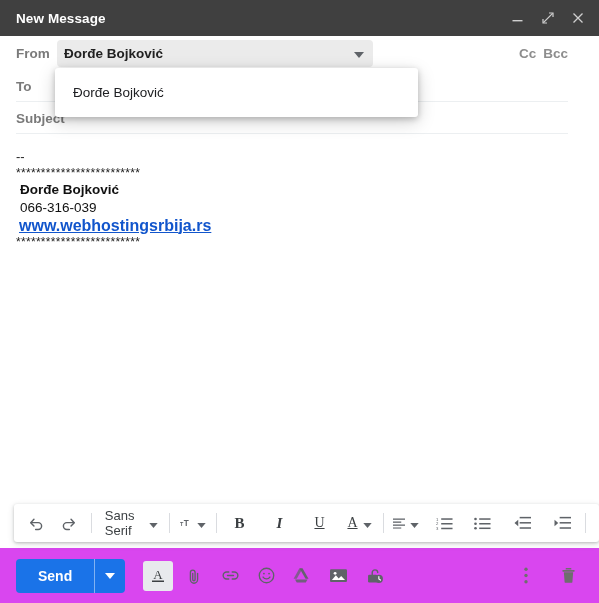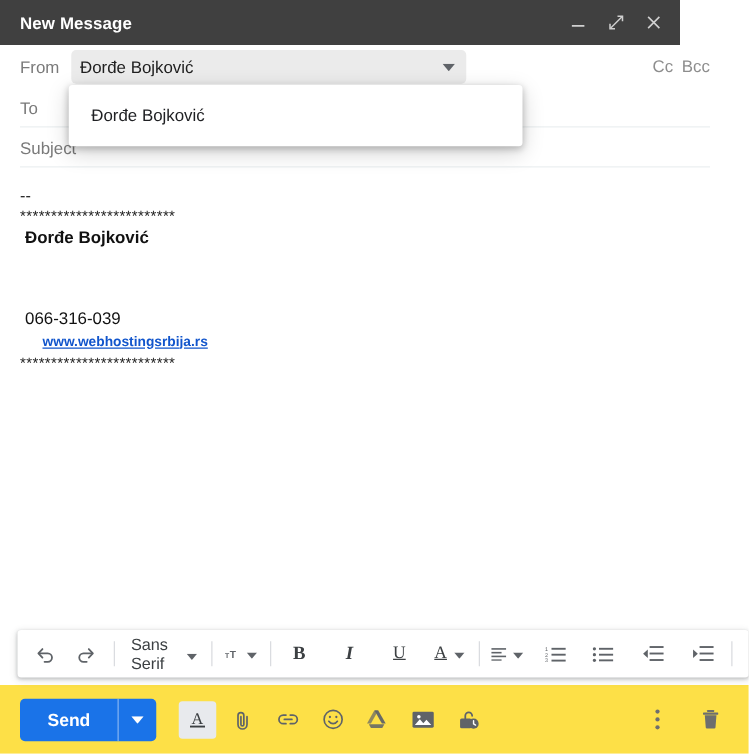--- a/index.html
+++ b/index.html
@@ -13,21 +13,21 @@
     font-family: "Liberation Sans", sans-serif;
     overflow: hidden;
     position: relative;
     -webkit-font-smoothing: antialiased;
   }
 
   
   .titlebar {
     position: absolute;
     left: 0; top: 0;
-    width: 544px; height: 36px;
+    width: 599px; height: 36px;
     background: #404040;
     display: flex;
     align-items: center;
     box-sizing: border-box;
     padding: 0 12px 0 16px;
   }
   .titlebar-title {
     color: #ffffff;
     font-size: 13.5px;
     font-weight: bold;
@@ -46,20 +46,21 @@
     justify-content: center;
     cursor: pointer;
   }
   .win-btn svg { display: block; }
 
   
   .fields {
     position: absolute;
     left: 0; top: 36px;
     width: 584px;
+    font-weight: bold;
   }
   .field-row {
     position: relative;
     height: 32px;
     display: flex;
     align-items: center;
     box-sizing: border-box;
     padding: 0 16px;
   }
   .field-row.bordered::after {
@@ -171,32 +172,31 @@
     font-size: 13.5px;
     color: #111111;
     line-height: 18px;
     white-space: pre;
   }
   .sig-phone {
     font-size: 13.5px;
     color: #111111;
     line-height: 18px;
     white-space: pre;
-    margin-top: 47px;
   }
   .sig-link {
-    font-size: 11px;
+    font-size: 16px;
     font-weight: bold;
     color: #1155cc;
     text-decoration: underline;
     line-height: 18px;
     white-space: pre;
     cursor: pointer;
     display: inline-block;
-    margin-left: 18px;
+    margin-left: 3px;
   }
   .sig-indent { padding-left: 4px; }
 
   
   .format-toolbar {
     position: absolute;
     left: 14px; top: 504px;
     height: 38px;
     background: #ffffff;
     border-radius: 3px;
@@ -235,21 +235,21 @@
     cursor: pointer;
     border-radius: 2px;
   }
   .caret-sm { display: block; }
 
   
   .bottom-bar {
     position: absolute;
     left: 0; top: 548px;
     width: 599px; height: 55px;
-    background: #fde047;
+    background: #d946ef;
     display: flex;
     align-items: center;
     padding: 0 16px;
     box-sizing: border-box;
   }
   .send-group {
     display: flex;
     align-items: stretch;
     height: 34px;
     border-radius: 4px;

